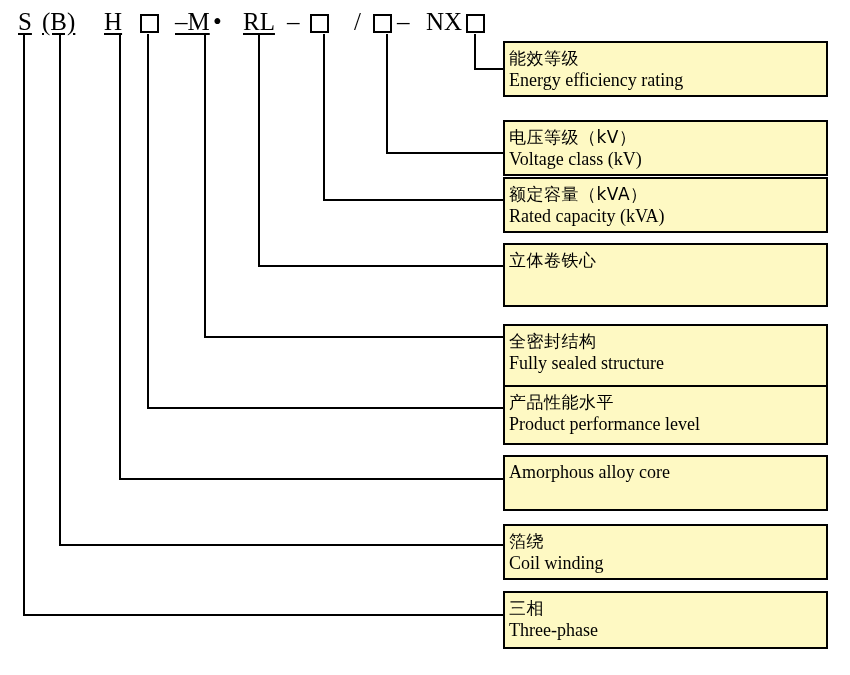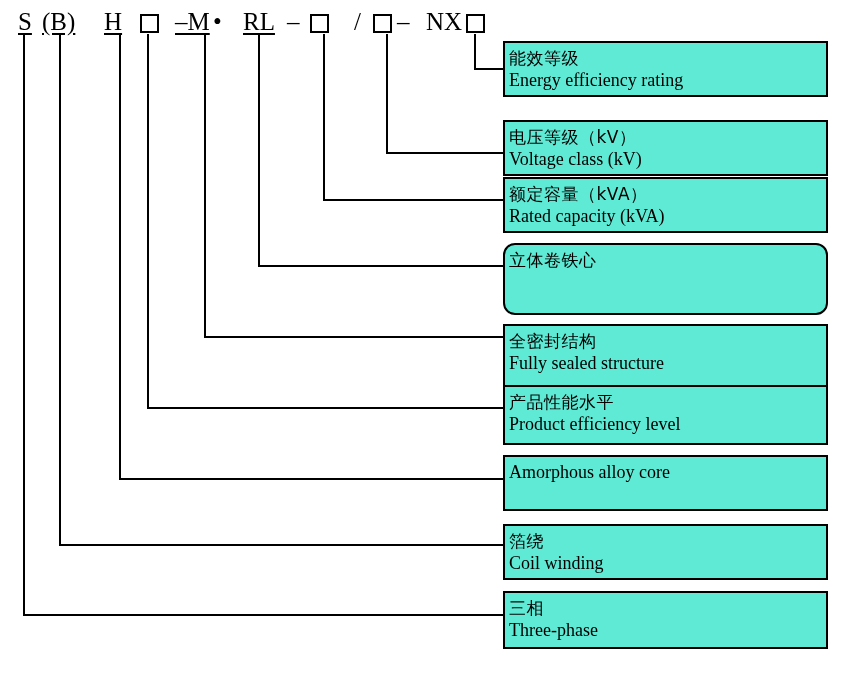--- a/index.html
+++ b/index.html
@@ -56,21 +56,21 @@
   }
 
   
   .desc {
     position: absolute;
     left: 503px;
     width: 325px;
     border: 2px solid #000;
     box-sizing: border-box;
     padding: 4px 0 17px 4px;
-    background: #5eead4;
+    background: #fef9c3;
   }
   .desc .cn {
     font-family: "DejaVu Sans", sans-serif;
     font-size: 17px;
     line-height: 22px;
     letter-spacing: 0.5px;
     white-space: nowrap;
   }
   .desc .en {
     font-family: Liberation Serif, serif;
@@ -132,32 +132,32 @@
   <div class="desc" style="top:120px;height:56px;">
     <div class="cn">电压等级（kV）</div>
     <div class="en">Voltage class (kV)</div>
   </div>
 
   <div class="desc" style="top:177px;height:56px;">
     <div class="cn">额定容量（kVA）</div>
     <div class="en">Rated capacity (kVA)</div>
   </div>
 
-  <div class="desc" style="top:243px;height:72px;border-radius:12px;">
+  <div class="desc" style="top:243px;height:64px;">
     <div class="cn">立体卷铁心</div>
   </div>
 
   <div class="desc" style="top:324px;height:72px;">
     <div class="cn">全密封结构</div>
     <div class="en">Fully sealed structure</div>
   </div>
 
   <div class="desc" style="top:385px;height:60px;">
     <div class="cn">产品性能水平</div>
-    <div class="en">Product efficiency level</div>
+    <div class="en">Product performance level</div>
   </div>
 
   <div class="desc" style="top:455px;height:56px;">
     <div class="en">Amorphous alloy core</div>
   </div>
 
   <div class="desc" style="top:524px;height:56px;">
     <div class="cn">箔绕</div>
     <div class="en">Coil winding</div>
   </div>

